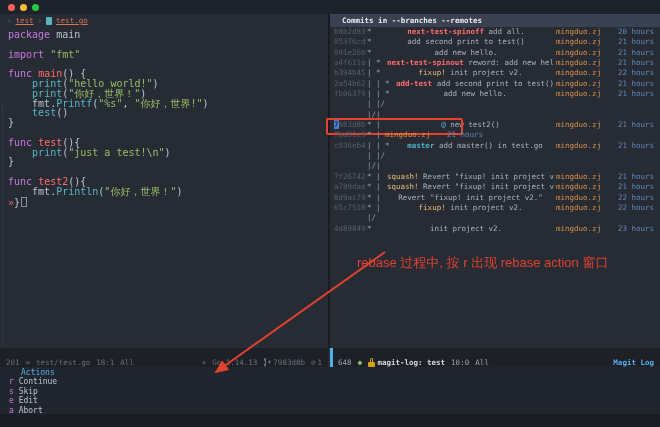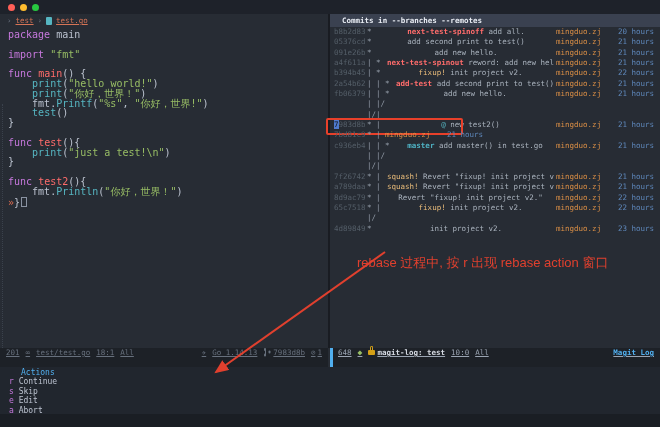--- a/index.html
+++ b/index.html
@@ -27,21 +27,21 @@
   .crow{position:relative;display:flex;height:10.35px;line-height:10.35px;font-size:7.5px;color:#a9b2bd;padding-left:4px;}
   .chash{width:33px;flex:none;color:#545e68;white-space:pre;}
   .cgraph{flex:none;white-space:pre;color:#939ca8;}
   .csub{flex:1;white-space:pre;overflow:hidden;text-align:center;}
   .cauthor{flex:none;width:50px;color:#dd9046;}
   .ctime{flex:none;width:48px;text-align:right;padding-right:6px;color:#5e87ba;}
   .sg-b{color:#ff6c6b;font-weight:bold}.sg-l{color:#4fb3c5;font-weight:bold}.sg-k{color:#ecbe7b}.sg-h{color:#56b6c2}
   .cursorblk{background:#4f7bd0;color:#0e1116;}
   .redbox{position:absolute;left:-4px;top:-2px;width:133px;height:13px;border:2px solid #e8402a;border-radius:2px;pointer-events:none;}
   
-  .mline{position:absolute;top:348px;height:19px;background:#1d2127;font-size:7.5px;display:flex;align-items:flex-start;box-sizing:border-box;text-decoration:underline;}
+  .mline{position:absolute;top:348px;height:19px;background:#1d2127;font-size:7.5px;display:flex;align-items:flex-end;box-sizing:border-box;}
   .mlleft{left:0;width:328px;padding:0 6px;color:#67707d;}
   .mlright{left:330px;width:330px;padding:0 6px 0 8px;color:#9aa4b2;}
   .mlbar{position:absolute;left:0;top:0;width:3px;height:19px;background:#51afef;}
   .msp{margin-right:6px;white-space:pre;}
   .grow{flex:1;}
   .diamond{color:#98be65;font-size:8px;}
   .lock{display:inline-block;width:7px;height:5px;background:#d4a017;border-radius:1px;position:relative;margin:2px 2px 0 0;}
   .lock:before{content:"";position:absolute;top:-4px;left:1.5px;width:3px;height:4px;border:1.5px solid #d4a017;border-bottom:none;border-radius:2px 2px 0 0;box-sizing:border-box;}
   .vcicon{display:inline-block;width:8px;height:9px;position:relative;margin-right:2px;}
   .vcicon:before{content:"";position:absolute;left:1.5px;top:1px;width:1px;height:6px;background:#67707d;}

